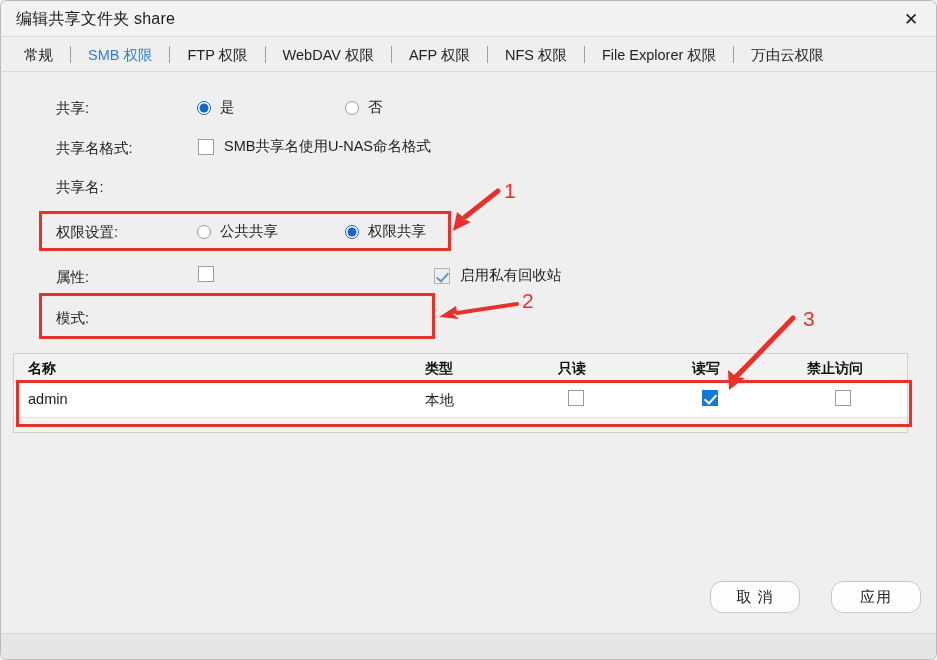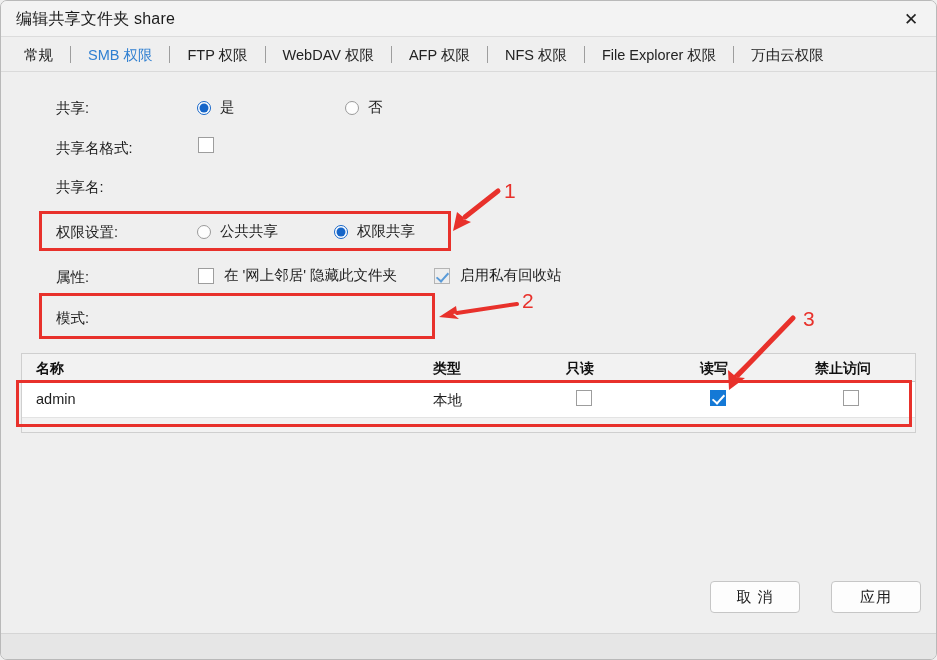--- a/index.html
+++ b/index.html
@@ -212,21 +212,21 @@
     width: 0; height: 0;
     border-left: 5px solid transparent;
     border-right: 5px solid transparent;
   }
   .spin-up { border-bottom: 5px solid #ffffff; }
   .spin-down { border-top: 5px solid #ffffff; }
 
   
   #table {
     position: absolute;
-    left: 20px; top: 352px;
+    left: 12px; top: 352px;
     width: 895px;
     background: #ffffff;
     border: 1px solid #cfcfcf;
   }
   #thead {
     height: 28px;
     background: #f2f2f2;
     border-bottom: 1px solid #c8c8c8;
     position: relative;
   }
@@ -277,21 +277,21 @@
     height: 14px;
     background: #f2f2f2;
   }
 
   
   .btn {
     position: absolute;
     height: 32px;
     background: #fdfdfd;
     border: 1px solid #c6c6c6;
-    border-radius: 4px;
+    border-radius: 12px;
     font-size: 15px;
     color: #1b1b1b;
     display: flex;
     align-items: center;
     justify-content: center;
     cursor: pointer;
     letter-spacing: 1px;
   }
   #btn-cancel { left: 709px; top: 580px; width: 90px; }
   #btn-apply  { left: 821px; top: 580px; width: 90px; margin-left: 9px; }
@@ -369,38 +369,38 @@
       <span class="radio-lbl">是</span>
     </div>
     <div class="radio-wrap" style="left:344px; top:25px">
       <span class="radio"></span>
       <span class="radio-lbl">否</span>
     </div>
 
     <div class="lbl" style="top:66px">共享名格式:</div>
     <div class="cb-wrap" style="left:197px; top:64px">
       <span class="cb"></span>
+      <span class="cb-lbl">SMB共享名使用U-NAS命名格式</span>
     </div>
 
     <div class="lbl" style="top:105px">共享名:</div>
 
     <div class="lbl" style="top:150px">权限设置:</div>
     <div class="radio-wrap" style="left:196px; top:149px">
       <span class="radio"></span>
       <span class="radio-lbl">公共共享</span>
     </div>
-    <div class="radio-wrap" style="left:333px; top:149px">
+    <div class="radio-wrap" style="left:344px; top:149px">
       <span class="radio checked"></span>
       <span class="radio-lbl">权限共享</span>
     </div>
 
     <div class="lbl" style="top:195px">属性:</div>
     <div class="cb-wrap" style="left:197px; top:193px">
       <span class="cb"></span>
-      <span class="cb-lbl">在 '网上邻居' 隐藏此文件夹</span>
     </div>
     <div class="cb-wrap" style="left:433px; top:193px">
       <span class="cb disabled-checked"></span>
       <span class="cb-lbl">启用私有回收站</span>
     </div>
 
     <div class="lbl" style="top:236px">模式:</div>
     <div id="mode-combo">
       <span id="mode-value">用户</span>
       <span id="mode-spinner">

